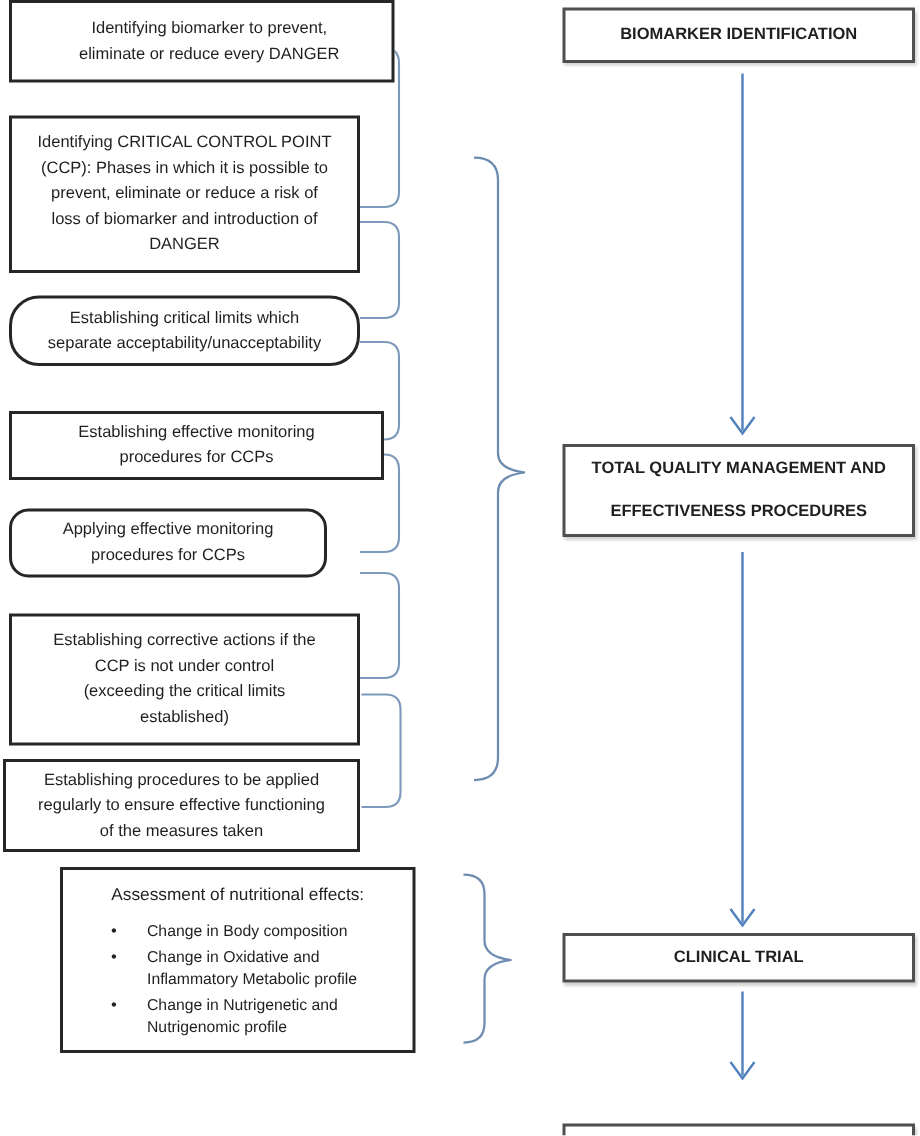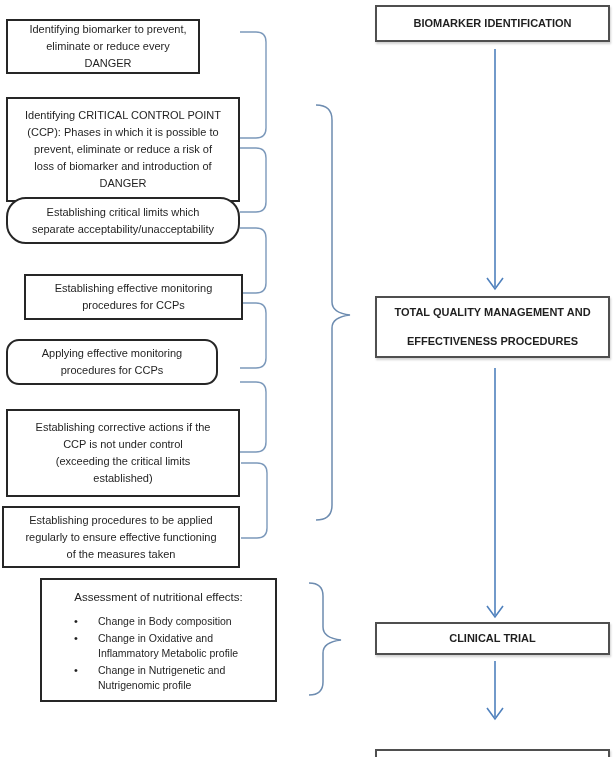--- a/index.html
+++ b/index.html
@@ -109,33 +109,33 @@
     <g fill="none" stroke-width="1.6" stroke="#4f81bd">
       <path d="M495 49 V287"></path>
       <path d="M487 278 L495 289 L503 278"></path>
       <path d="M495 368 V615"></path>
       <path d="M487 606 L495 617 L503 606"></path>
       <path d="M495 661 V717"></path>
       <path d="M487 708 L495 719 L503 708"></path>
     </g>
   </svg>
 
-  <div class="lbox" style="left:6px; top:19px; width:194px; height:55px;padding-left:16px;">Identifying biomarker to prevent,
+  <div class="lbox" style="left:6px; top:0; width:257px; height:55px;padding-left:16px;">Identifying biomarker to prevent,
 eliminate or reduce every DANGER</div>
 
-  <div class="lbox" style="left:6px; top:77px; width:234px; height:105px;margin-top:20px;">Identifying CRITICAL CONTROL POINT
+  <div class="lbox" style="left:6px; top:77px; width:234px; height:105px;">Identifying CRITICAL CONTROL POINT
 (CCP): Phases in which it is possible to
 prevent, eliminate or reduce a risk of
 loss of biomarker and introduction of
 DANGER</div>
 
   <div class="lbox" style="left:6px; top:197px; width:234px; height:47px;border-radius:20px;">Establishing critical limits which
 separate acceptability/unacceptability</div>
 
-  <div class="lbox" style="left:24px; top:274px; width:219px; height:46px;">Establishing effective monitoring
+  <div class="lbox" style="left:6px; top:274px; width:250px; height:46px;">Establishing effective monitoring
 procedures for CCPs</div>
 
   <div class="lbox" style="left:6px; top:339px; width:212px; height:46px;border-radius:13px;">Applying effective monitoring
 procedures for CCPs</div>
 
   <div class="lbox" style="left:6px; top:409px; width:234px; height:88px;">Establishing corrective actions if the
 CCP is not under control
 (exceeding the critical limits
 established)</div>
 

